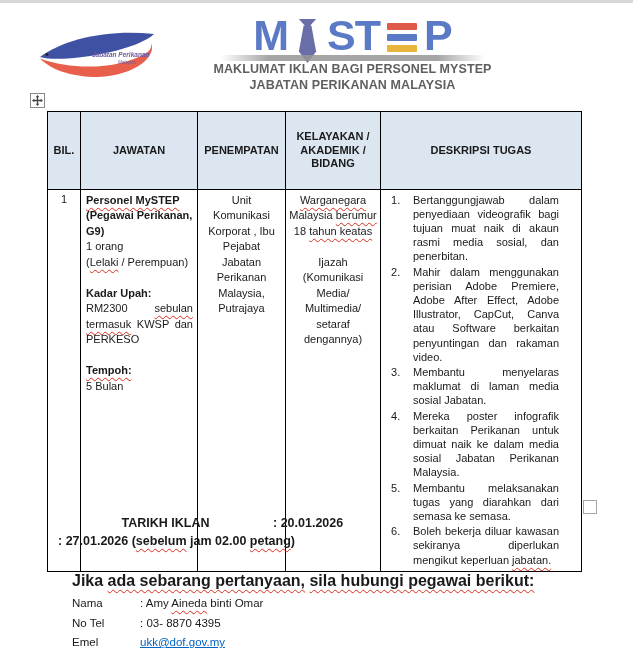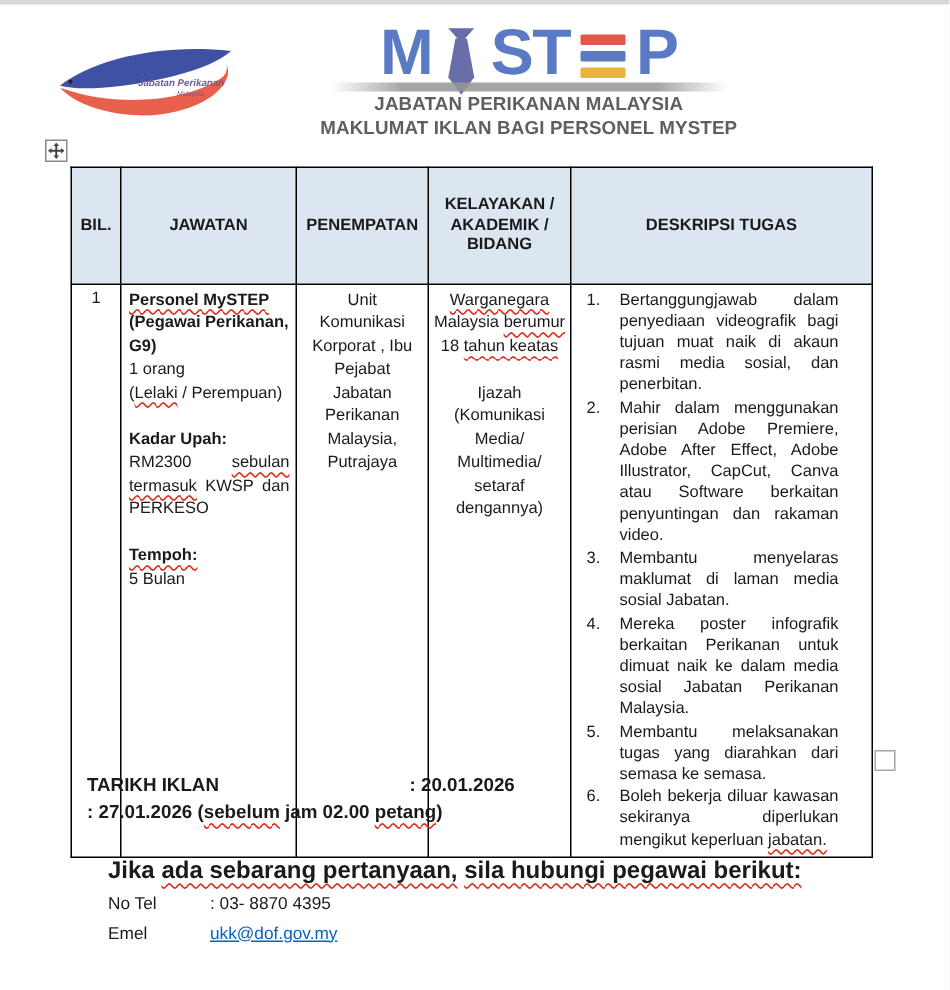--- a/index.html
+++ b/index.html
@@ -41,21 +41,21 @@
   ol.tasks { list-style:none; counter-reset:task; }
   ol.tasks li { counter-increment:task; position:relative; padding-left:26px;
     text-align:justify; line-height:14.2px; margin-bottom:1px; }
   ol.tasks li::before { content:counter(task) "."; position:absolute; left:4px; top:0; }
   .b { font-weight:700; }
   .sq { text-decoration-line:underline; text-decoration-style:wavy;
         text-decoration-color:#dd2b1c; text-decoration-thickness:1px; text-underline-offset:2.5px; }
   
   .dates { position:absolute; left:58px; top:511px; font-weight:700; font-size:12.5px; line-height:18px; }
   .date-row { display:flex; }
-  .date-label { width:215px; }
+  .date-label { width:215px;text-align:center; }
   
   .contact { position:absolute; left:72px; top:569px; font-size:11.5px; }
   .contact-intro { font-weight:700; font-size:16px; margin-bottom:4px; }
   .contact-row { display:flex; line-height:19.5px; }
   .contact-label { width:68px; }
   a.link { color:#0563c1; text-decoration:underline; }
 </style>
 </head>
 <body>
 
@@ -80,22 +80,22 @@
       <span class="mystep-letter">ST</span>
       <span class="ebars">
         <span class="ebar" style="background:#e05a4a"></span>
         <span class="ebar" style="background:#5b7ac6"></span>
         <span class="ebar" style="background:#e7b43c"></span>
       </span>
       <span class="mystep-letter">P</span>
     </div>
     <div class="shadow-bar"></div>
     <div class="doc-title">
+      <div>MAKLUMAT IKLAN BAGI PERSONEL MYSTEP</div>
       <div>JABATAN PERIKANAN MALAYSIA</div>
-      <div>MAKLUMAT IKLAN BAGI PERSONEL MYSTEP</div>
     </div>
   </div>
 
   <div class="move-handle">
     <svg width="11" height="11" viewBox="0 0 12 12">
       <path d="M6 0 L8 2.5 H6.7 V5.3 H9.5 V4 L12 6 L9.5 8 V6.7 H6.7 V9.5 H8 L6 12 L4 9.5 H5.3 V6.7 H2.5 V8 L0 6 L2.5 4 V5.3 H5.3 V2.5 H4 Z" fill="#444"></path>
     </svg>
   </div>
 
   <table class="ad">
@@ -159,20 +159,24 @@
       <span>: 20.01.2026</span>
     </div>
     <div class="date-row">
       <span><span>: 27.01.2026 (</span><span class="sq">sebelum</span><span> jam 02.00 </span><span class="sq">petang</span><span>)</span></span>
     </div>
   </div>
 
   <div class="contact">
     <div class="contact-intro"><span>Jika </span><span class="sq">ada sebarang pertanyaan,</span><span> </span><span class="sq">sila hubungi pegawai berikut:</span></div>
     <div class="contact-row">
+      <span class="contact-label">Nama</span>
+      <span><span>: Amy </span><span class="sq">Aineda</span><span> binti Omar</span></span>
+    </div>
+    <div class="contact-row">
       <span class="contact-label">No Tel</span>
       <span><span>: 03- 8870 4395</span></span>
     </div>
     <div class="contact-row">
       <span class="contact-label">Emel</span>
       <span><a href="#" class="link">ukk@dof.gov.my</a></span>
     </div>
   </div>
 
 </div>

